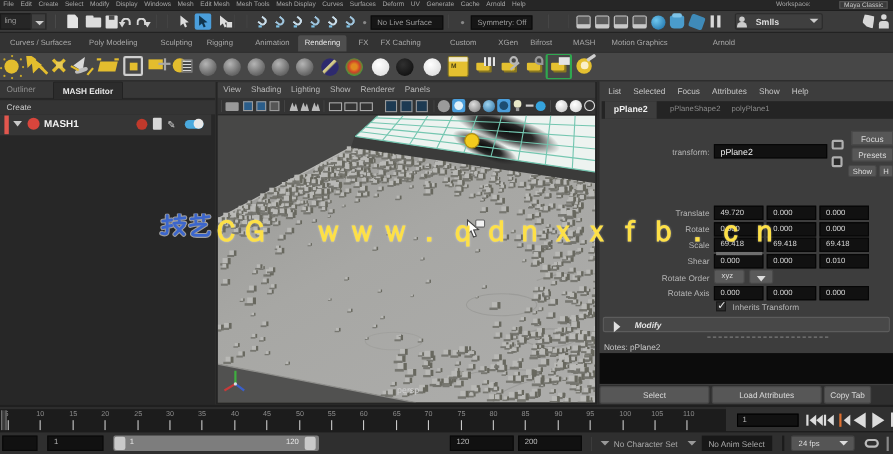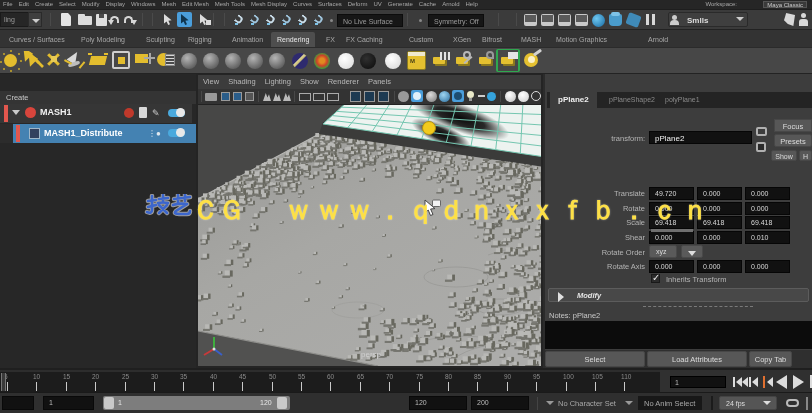--- a/index.html
+++ b/index.html
@@ -213,37 +213,33 @@
       <div style="position:absolute;left:486px;top:3px;width:8px;height:8px;border:2px solid #9a9a9a;border-radius:50% 50% 0 50%;"></div>
       <div style="position:absolute;left:496px;top:1px;width:24px;height:23px;border-top:1px solid #2fa84f;border-bottom:1px solid #2fa84f;border-left:2px solid #2fa84f;border-right:2px solid #2fa84f;border-radius:2px;"></div>
       <div style="position:absolute;left:501px;top:9px;width:12px;height:7px;background:#e4c030;border-radius:1px;box-shadow:2px 2px 0 #8a7820;"></div>
       <div style="position:absolute;left:508px;top:4px;width:10px;height:7px;background:#e4e4e4;"></div>
       <div style="position:absolute;left:524px;top:5px;width:14px;height:14px;background:#e4c030;border-radius:50%;"></div>
       <div style="position:absolute;left:528px;top:8px;width:7px;height:7px;background:#faf0c8;border-radius:50%;"></div>
       <div style="position:absolute;left:533px;top:3px;width:9px;height:3px;background:#d0d0d0;border-radius:1px;transform:rotate(-35deg);"></div>
     </div>
 
 <div id="leftpanel" class="abs">
+<div id="lp-tabs">
+        <span class="t1">Outliner</span>
+        <span class="t2">MASH Editor</span>
+      </div>
 <div id="lp-create">Create</div>
 <div class="lprow" style="top:30px;background:#363636;">
   <div class="bar" style="left:4px;background:#e2574e;"></div>
   <span style="position:absolute;left:12px;top:6px;width:0;height:0;border-left:4px solid transparent;border-right:4px solid transparent;border-top:5px solid #c9c9c9;"></span>
   <span style="position:absolute;left:25px;top:3px;width:11px;height:11px;border-radius:50%;background:#d8453c;"></span>
   <span style="position:absolute;left:40px;top:3px;color:#f2f2f2;font-size:9px;font-weight:bold;">MASH1</span>
   <span style="position:absolute;left:124px;top:4px;width:10px;height:10px;border-radius:50%;background:#c0392b;"></span>
   <span style="position:absolute;left:139px;top:3px;width:8px;height:11px;background:#d8d8d8;border-radius:1px;"></span>
   <span style="position:absolute;left:152px;top:4px;color:#cfcfcf;font-size:9px;">✎</span>
-  <span class="toggle" style="left:168px;top:5px;"></span>
-</div>
-<div class="lprow" style="top:50px;background:#2c2c2c;">
-  <div style="position:absolute;left:13px;top:0;width:183px;height:19px;background:#4482b2;"></div>
-  <div class="bar" style="left:16px;background:#e2574e;"></div>
-  <span style="position:absolute;left:29px;top:4px;width:11px;height:11px;background:#33415e;border:1px solid #9fb6c8;"></span>
-  <span style="position:absolute;left:44px;top:4px;color:#fff;font-size:9px;font-weight:bold;">MASH1_Distribute</span>
-  <span style="position:absolute;left:148px;top:5px;color:#dfe8ef;font-size:8px;">⋮●</span>
   <span class="toggle" style="left:168px;top:5px;"></span>
 </div>
 </div>
 
 <div id="viewport" class="abs">
 <div id="vp-menu"><span>View</span><span>Shading</span><span>Lighting</span><span>Show</span><span>Renderer</span><span>Panels</span></div>
 <div id="vp-icons">
         <div style="position:absolute;left:3px;top:2px;width:1px;height:11px;background:#222;border-right:1px solid #484848;"></div>
         <div style="position:absolute;left:7px;top:4px;width:12px;height:8px;background:#9a9a9a;border-radius:1px;"></div>
         <div style="position:absolute;left:23px;top:3px;width:9px;height:9px;background:#2a5d8a;border:1px solid #9a9a9a;"></div>
@@ -1290,20 +1286,21 @@
       </g>
       <g fill="none" stroke="#3c66cc" stroke-width="2.6" stroke-linecap="round">
         <path d="M5,7 L13,6 M9,2 L9,16 Q9,20 4,18 M13,11 L5,13"></path>
         <path d="M16,5 L25,4 M20,1 L20,8 M15,9 Q20,8 25,9 M16,11 L24,19 M24,11 L16,19"></path>
         <path d="M31,5 L47,3 M35,1 L35,8 M42,0 L42,7 M30,11 Q36,9 44,10 M44,10 L33,17 Q30,20 36,20 L44,20 Q47,20 47,17"></path>
       </g>
     </svg>
     <div id="wm" class="abs">ＣＧ<span style="display:inline-block;width:41px;"></span><span style="letter-spacing:3.5px;">ｗｗｗ．ｑｄｎｘｘｆｂ．ｃｎ</span></div>
 
 <div id="rightpanel" class="abs">
+<div id="rp-menu"><span>List</span><span>Selected</span><span>Focus</span><span>Attributes</span><span>Show</span><span>Help</span></div>
 <div id="rp-tabs">
         <span class="at">pPlane2</span>
         <span class="it" style="left:62px;">pPlaneShape2</span>
         <span class="it" style="left:118px;">polyPlane1</span>
       </div>
 <div class="rp-label" style="left:20px;top:60px;width:80px;">transform:</div>
 <div class="rp-field" style="left:104px;top:57px;width:103px;color:#f0f0f0;font-size:8px;">pPlane2</div>
 <div class="rp-btn" style="left:229px;top:45px;width:38px;height:13px;line-height:13px;border-radius:0;">Focus</div>
 <div class="rp-btn" style="left:229px;top:60px;width:38px;height:13px;line-height:13px;">Presets</div>
 <div class="rp-btn" style="left:226px;top:76px;width:26px;height:11px;line-height:11px;font-size:7px;">Show</div>

